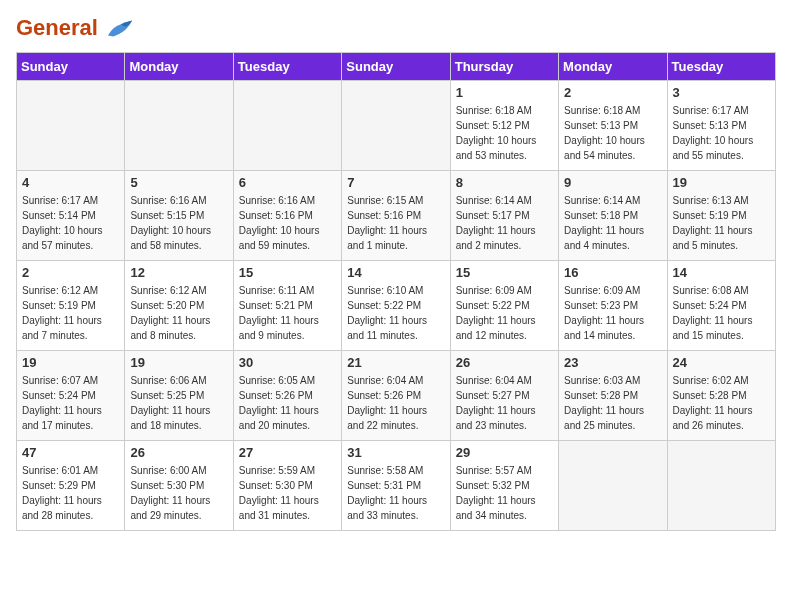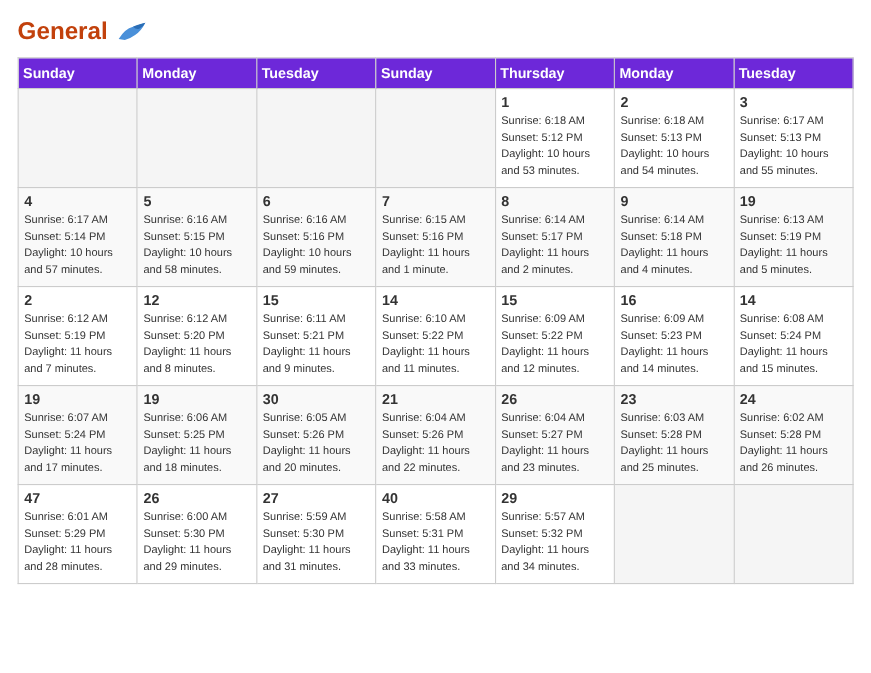--- a/index.html
+++ b/index.html
@@ -342,21 +342,21 @@
         </td>
         <td>
           <div class="day-num">27</div>
         <div class="day-info">
           Sunrise: 5:59 AM<br>
           Sunset: 5:30 PM<br>
           Daylight: 11 hours and 31 minutes.
         </div>
         </td>
         <td>
-          <div class="day-num">40</div>
+          <div class="day-num">31</div>
         <div class="day-info">
           Sunrise: 5:58 AM<br>
           Sunset: 5:31 PM<br>
           Daylight: 11 hours and 33 minutes.
         </div>
         </td>
         <td>
           <div class="day-num">29</div>
         <div class="day-info">
           Sunrise: 5:57 AM<br>

